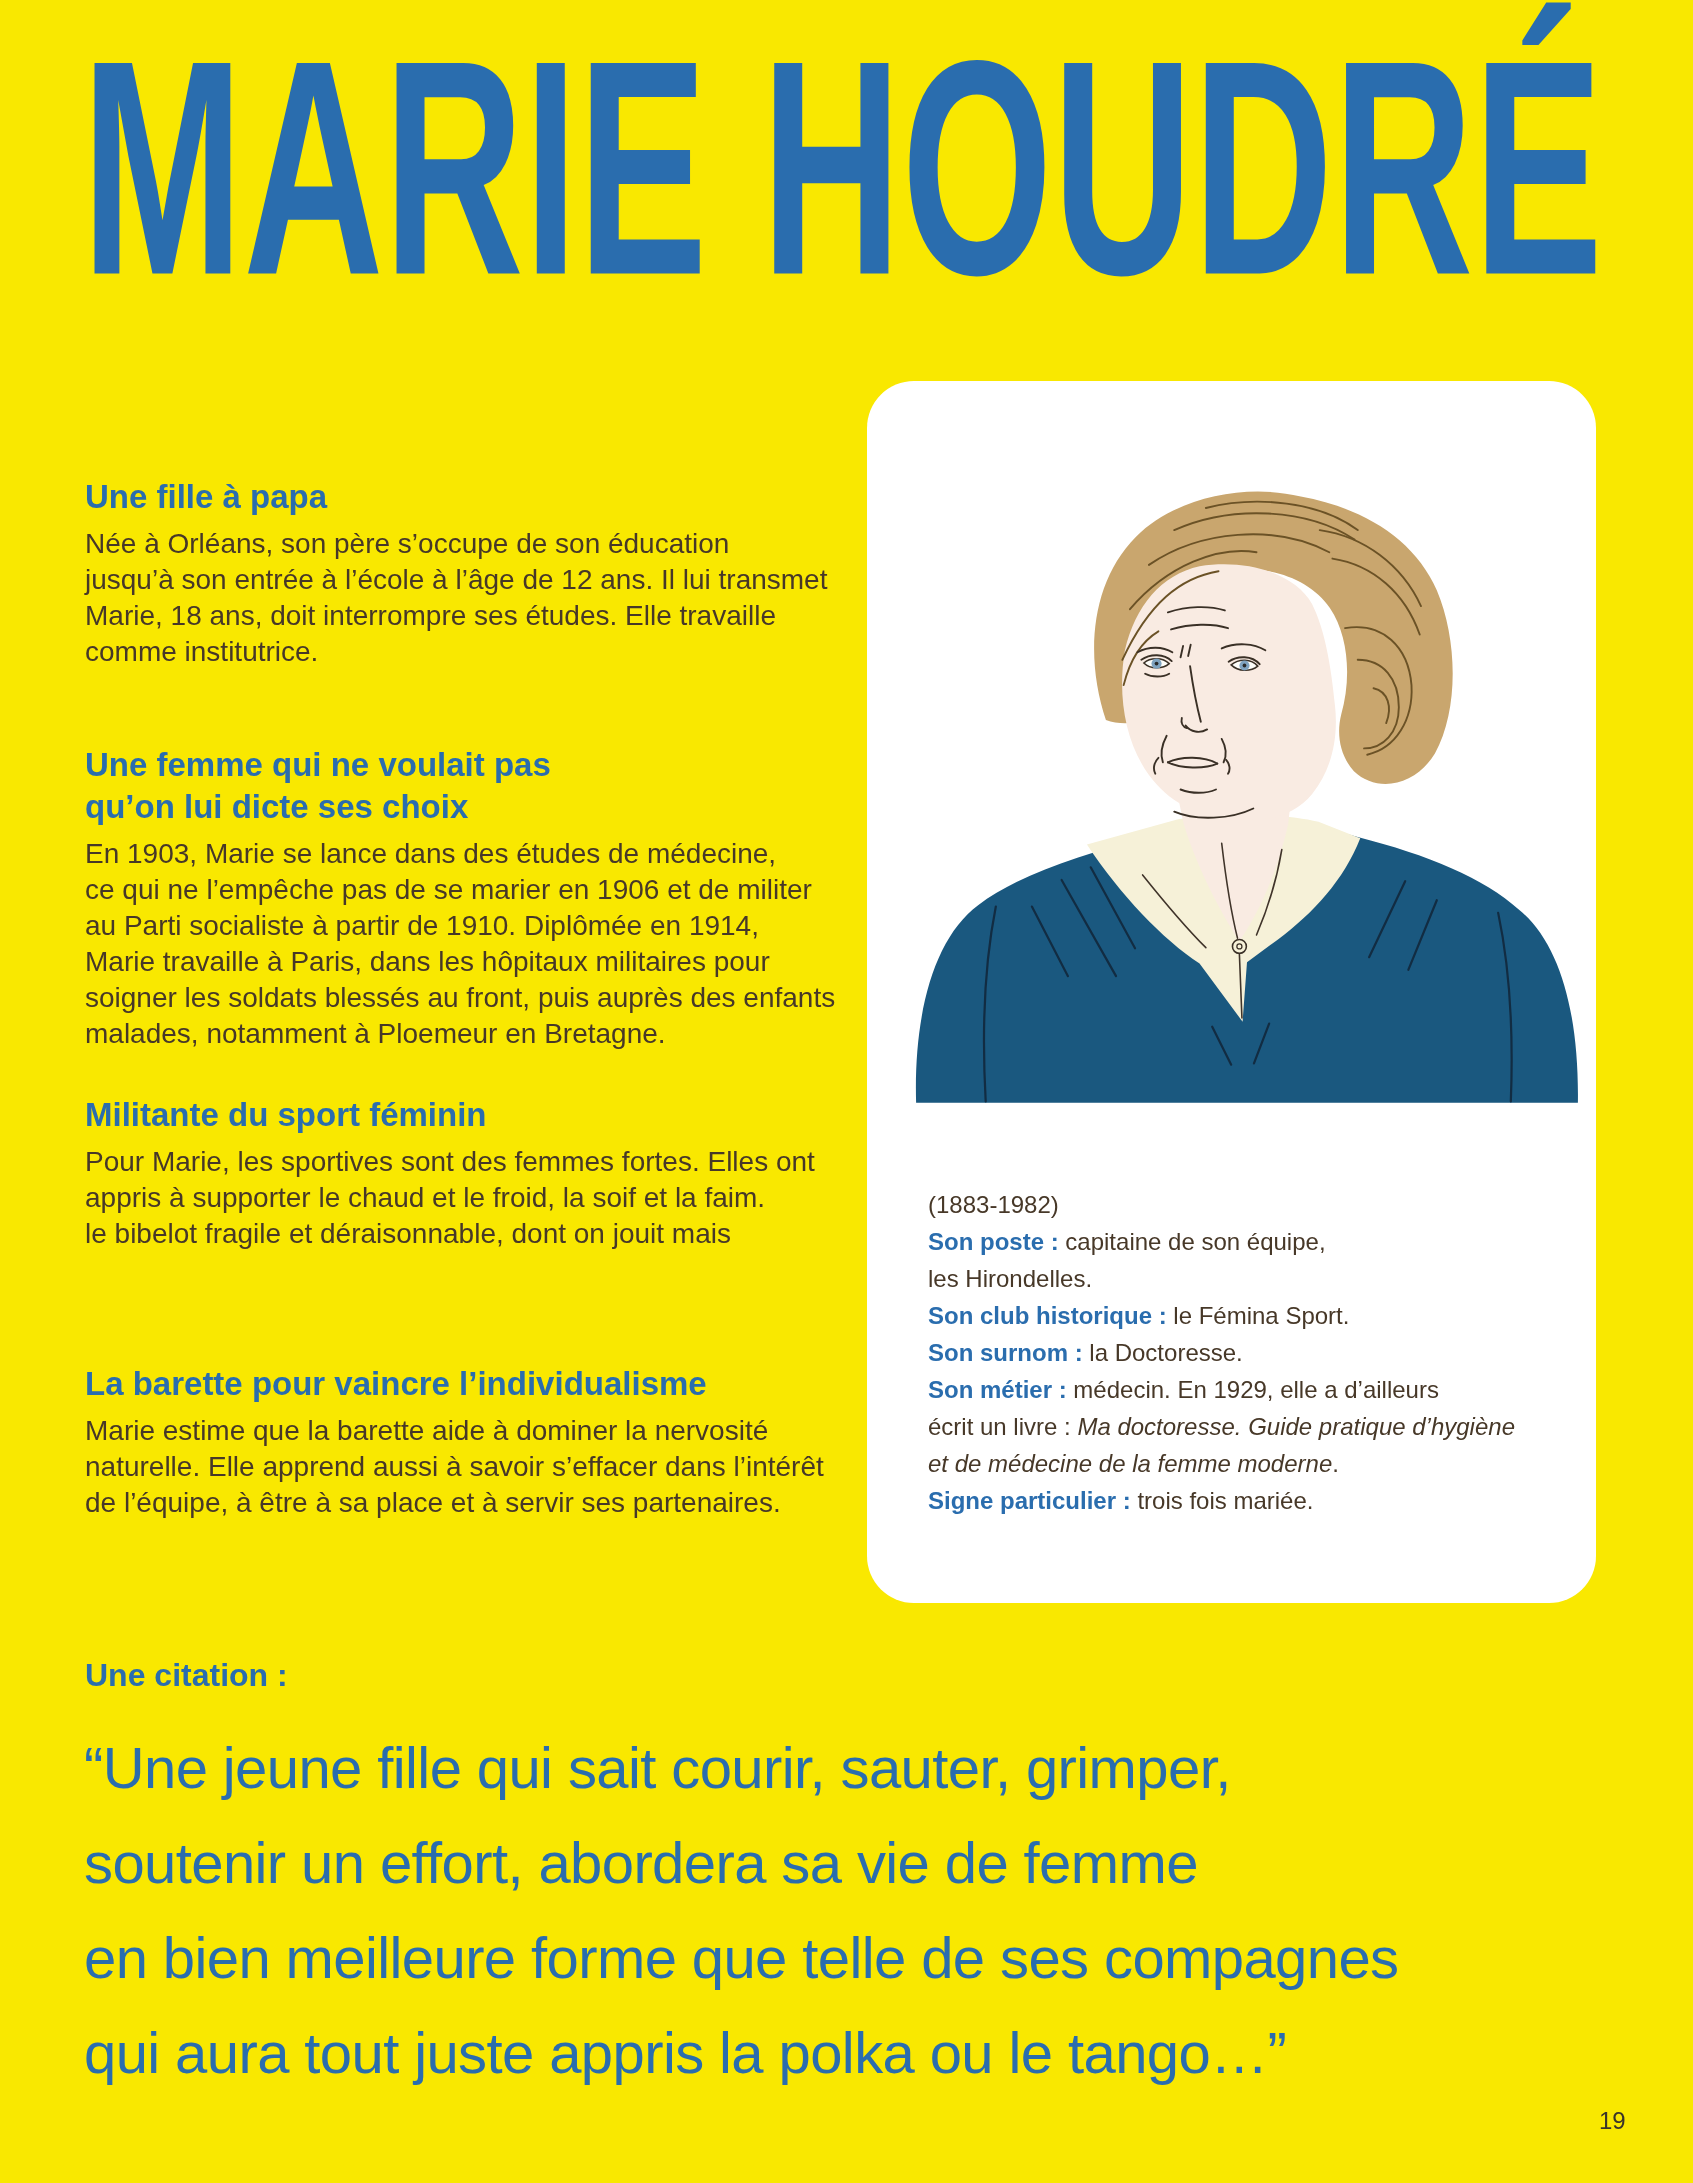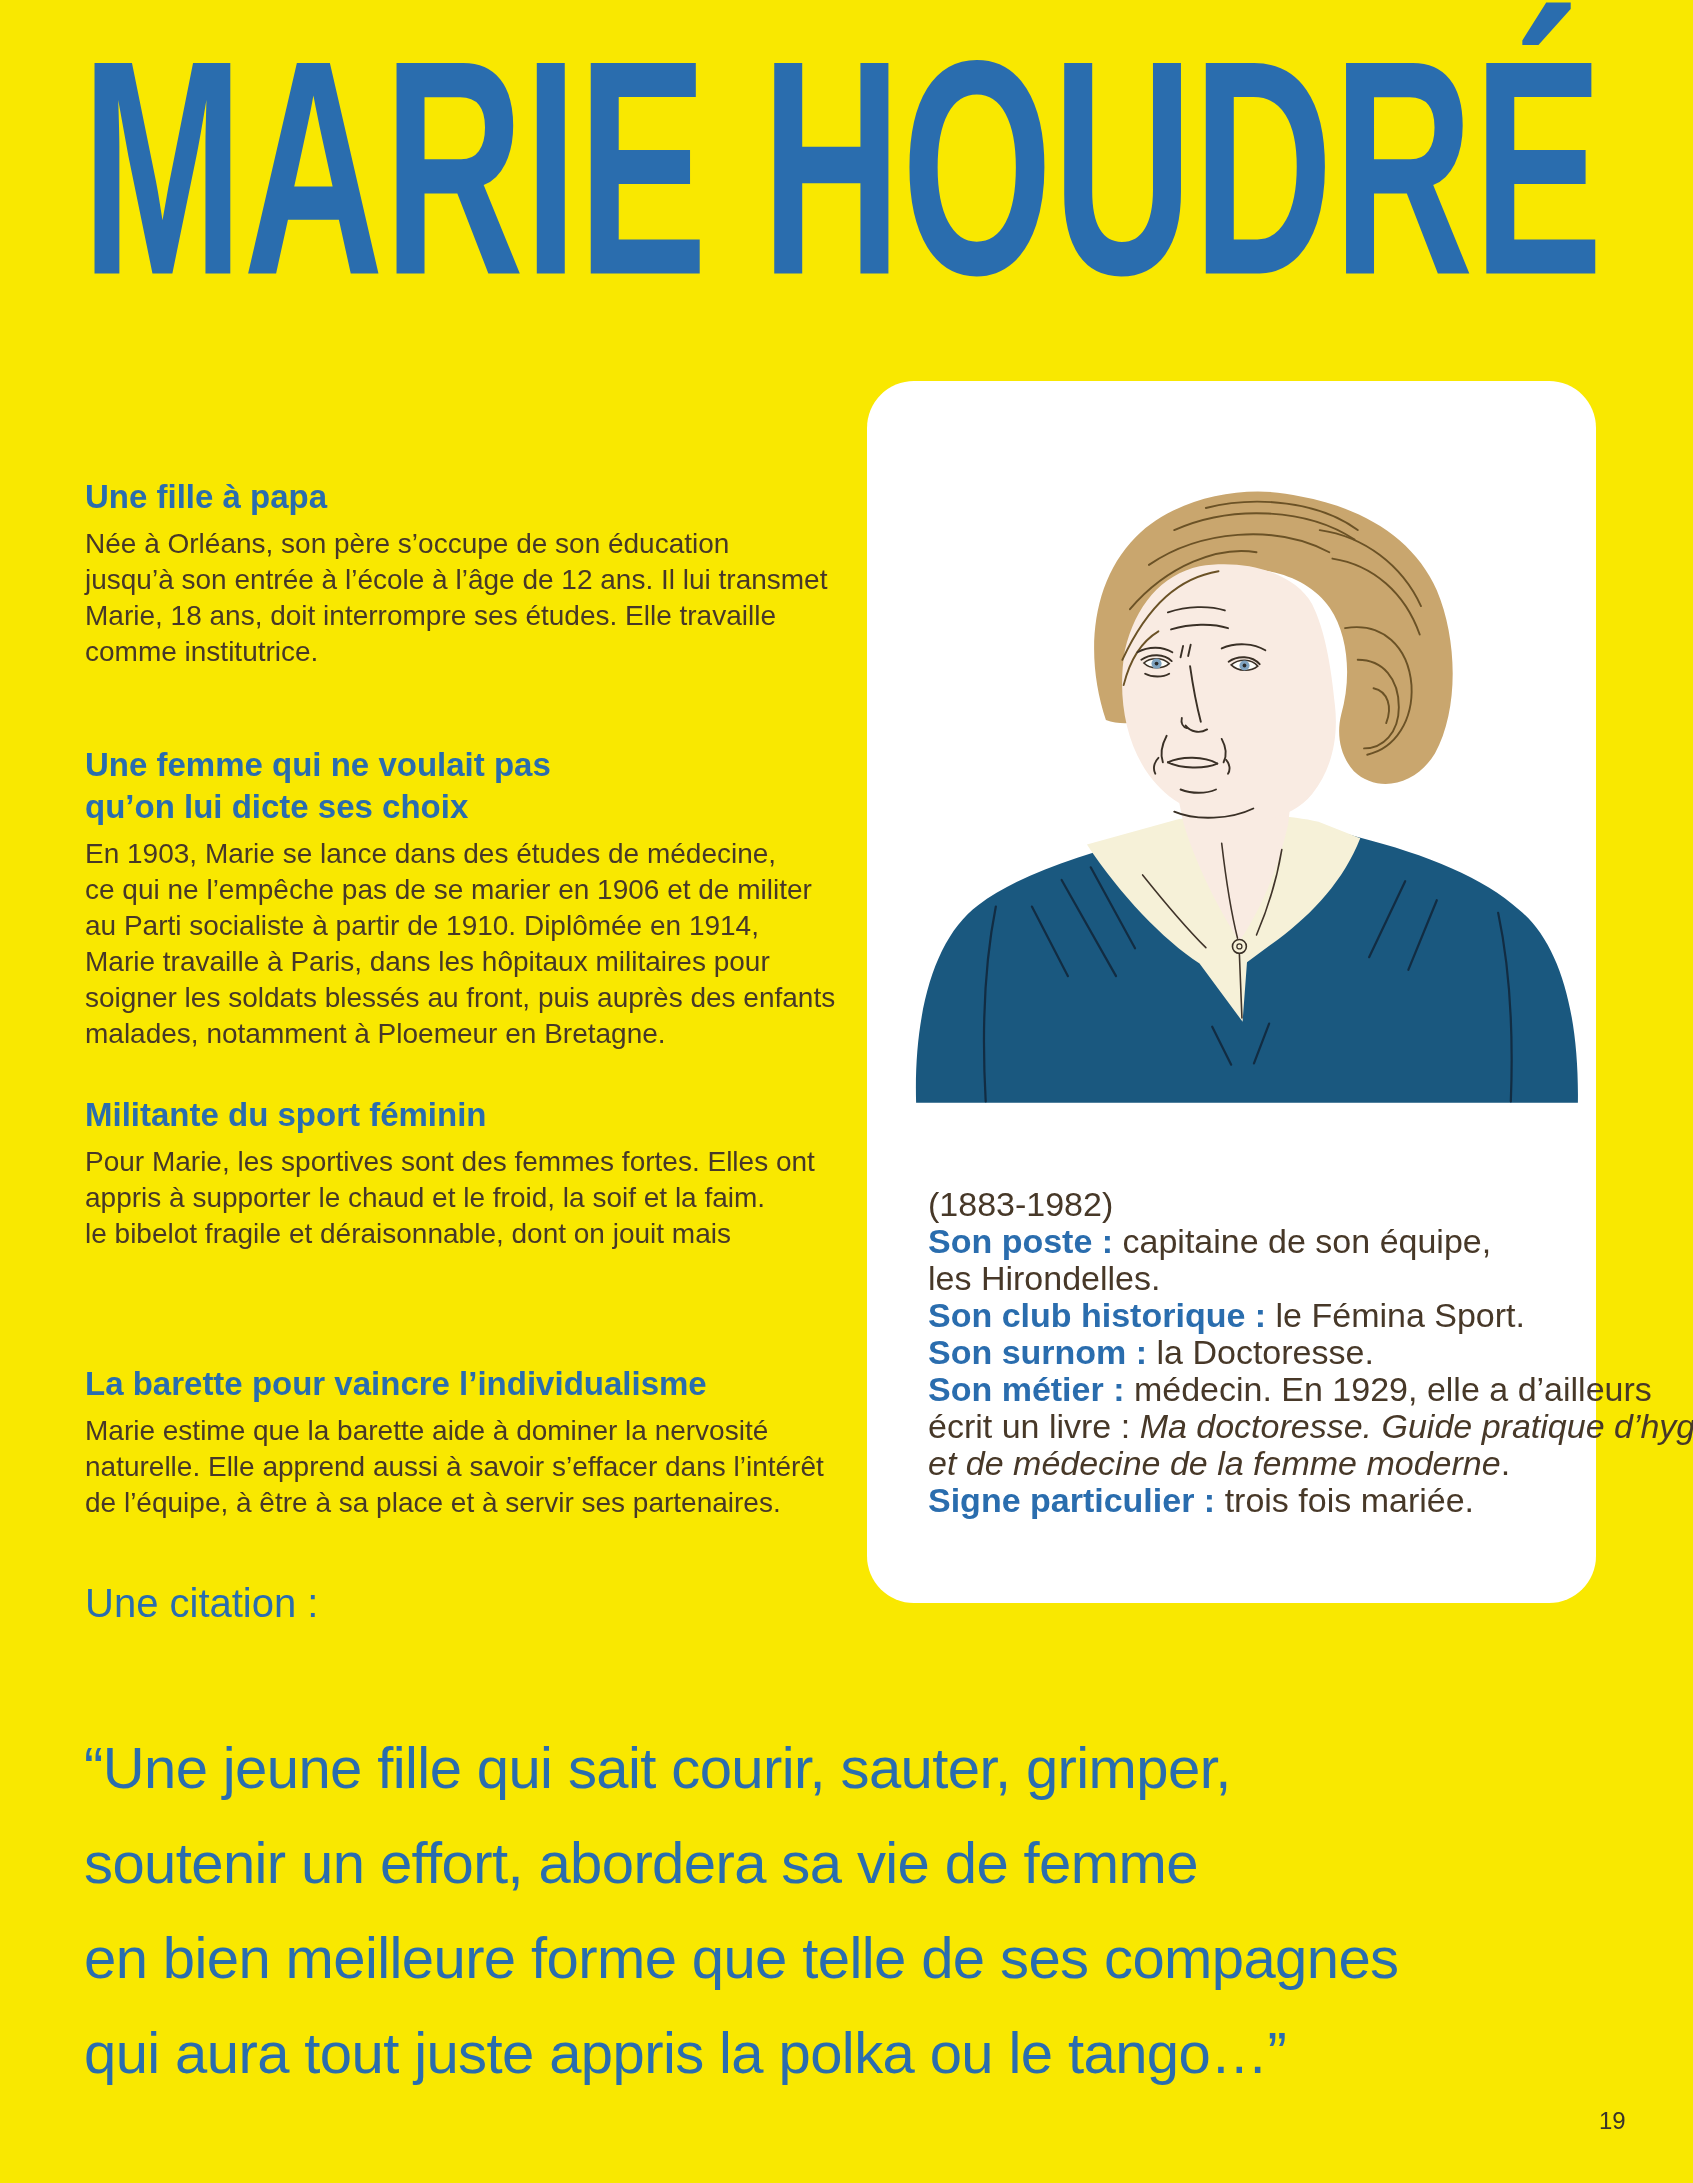--- a/index.html
+++ b/index.html
@@ -20,25 +20,25 @@
   .col-section .h div{font-weight:bold;font-size:33px;line-height:42px;color:var(--accent-blue);white-space:nowrap;}
   .col-section .b{margin-top:7.6px;}
   .col-section .b div{font-size:28px;line-height:36px;color:var(--text-brown);white-space:nowrap;}
 
   .card{
     position:absolute;left:867px;top:381px;width:729px;height:1222px;
     background:var(--card-white);border-radius:47px;
   }
   .portrait{position:absolute;left:35px;top:89px;}
   .facts{position:absolute;left:61px;top:805px;width:639px;}
-  .fline{font-size:34px;line-height:37px;color:var(--text-brown);white-space:nowrap;}
+  .fline{font-size:24px;line-height:37px;color:var(--text-brown);white-space:nowrap;}
   .fline .lbl{color:var(--accent-blue);font-weight:bold;}
   .fline .it{font-style:italic;}
 
-  .cite-label{position:absolute;left:85px;top:1584px;font-weight:normal;font-size:40px;line-height:38px;color:var(--accent-blue);}
+  .cite-label{position:absolute;left:85px;top:1656px;font-weight:bold;font-size:32px;line-height:38px;color:var(--accent-blue);}
   .quote{position:absolute;left:84px;top:1720px;}
   .quote div{font-size:58px;line-height:95px;color:var(--accent-blue);white-space:nowrap;letter-spacing:-0.6px;}
 
   .pageno{position:absolute;left:1599px;top:2107px;font-size:24px;line-height:28px;color:#3A342A;}
 
   .f-hair{fill:var(--hair-tan);}
   .f-skin{fill:var(--skin-tone);}
   .f-dress{fill:var(--dress-blue);}
   .f-collar{fill:var(--collar-cream);}
   .ln{fill:none;stroke:#3A3026;stroke-width:3;stroke-linecap:round;}

